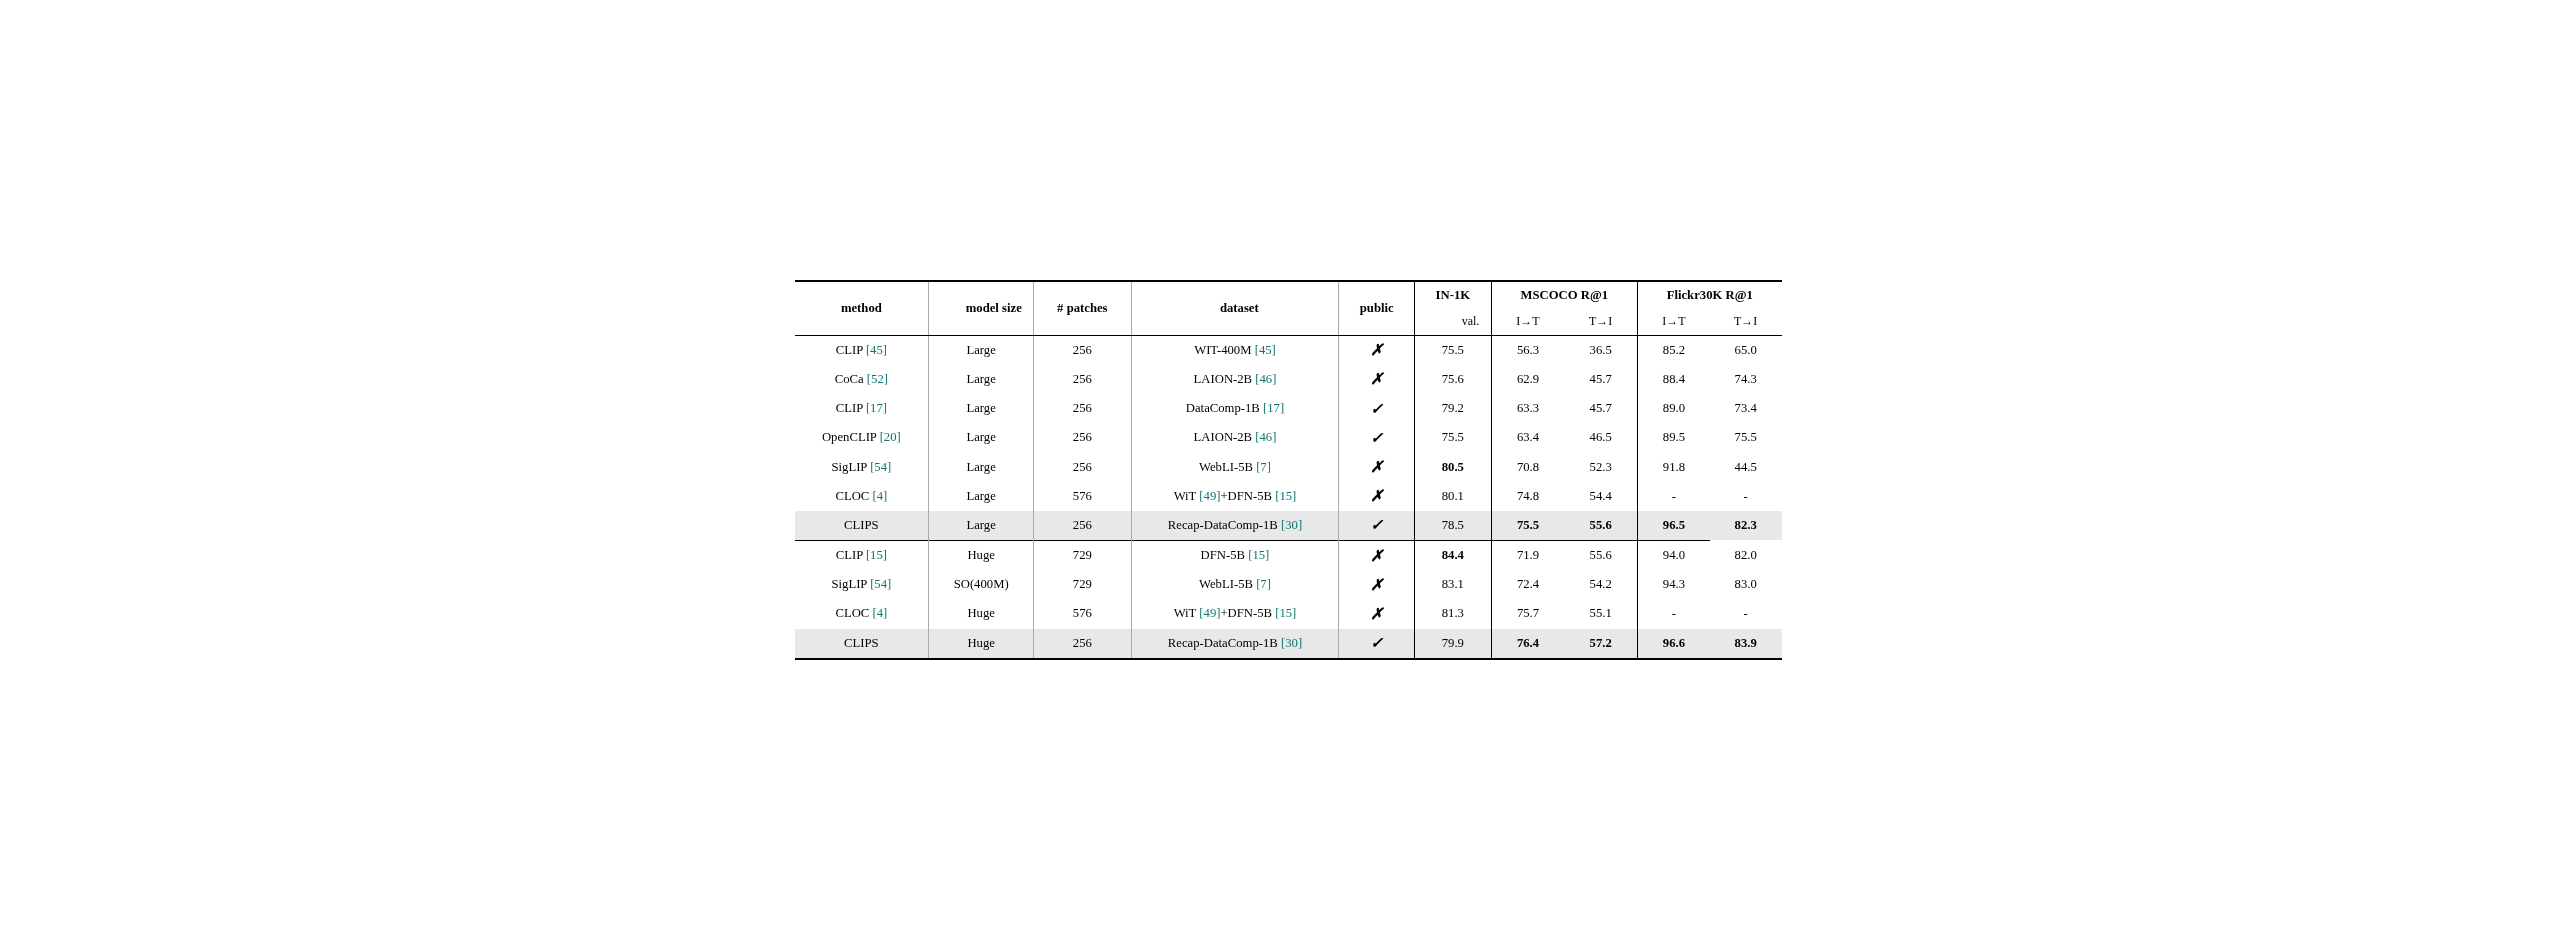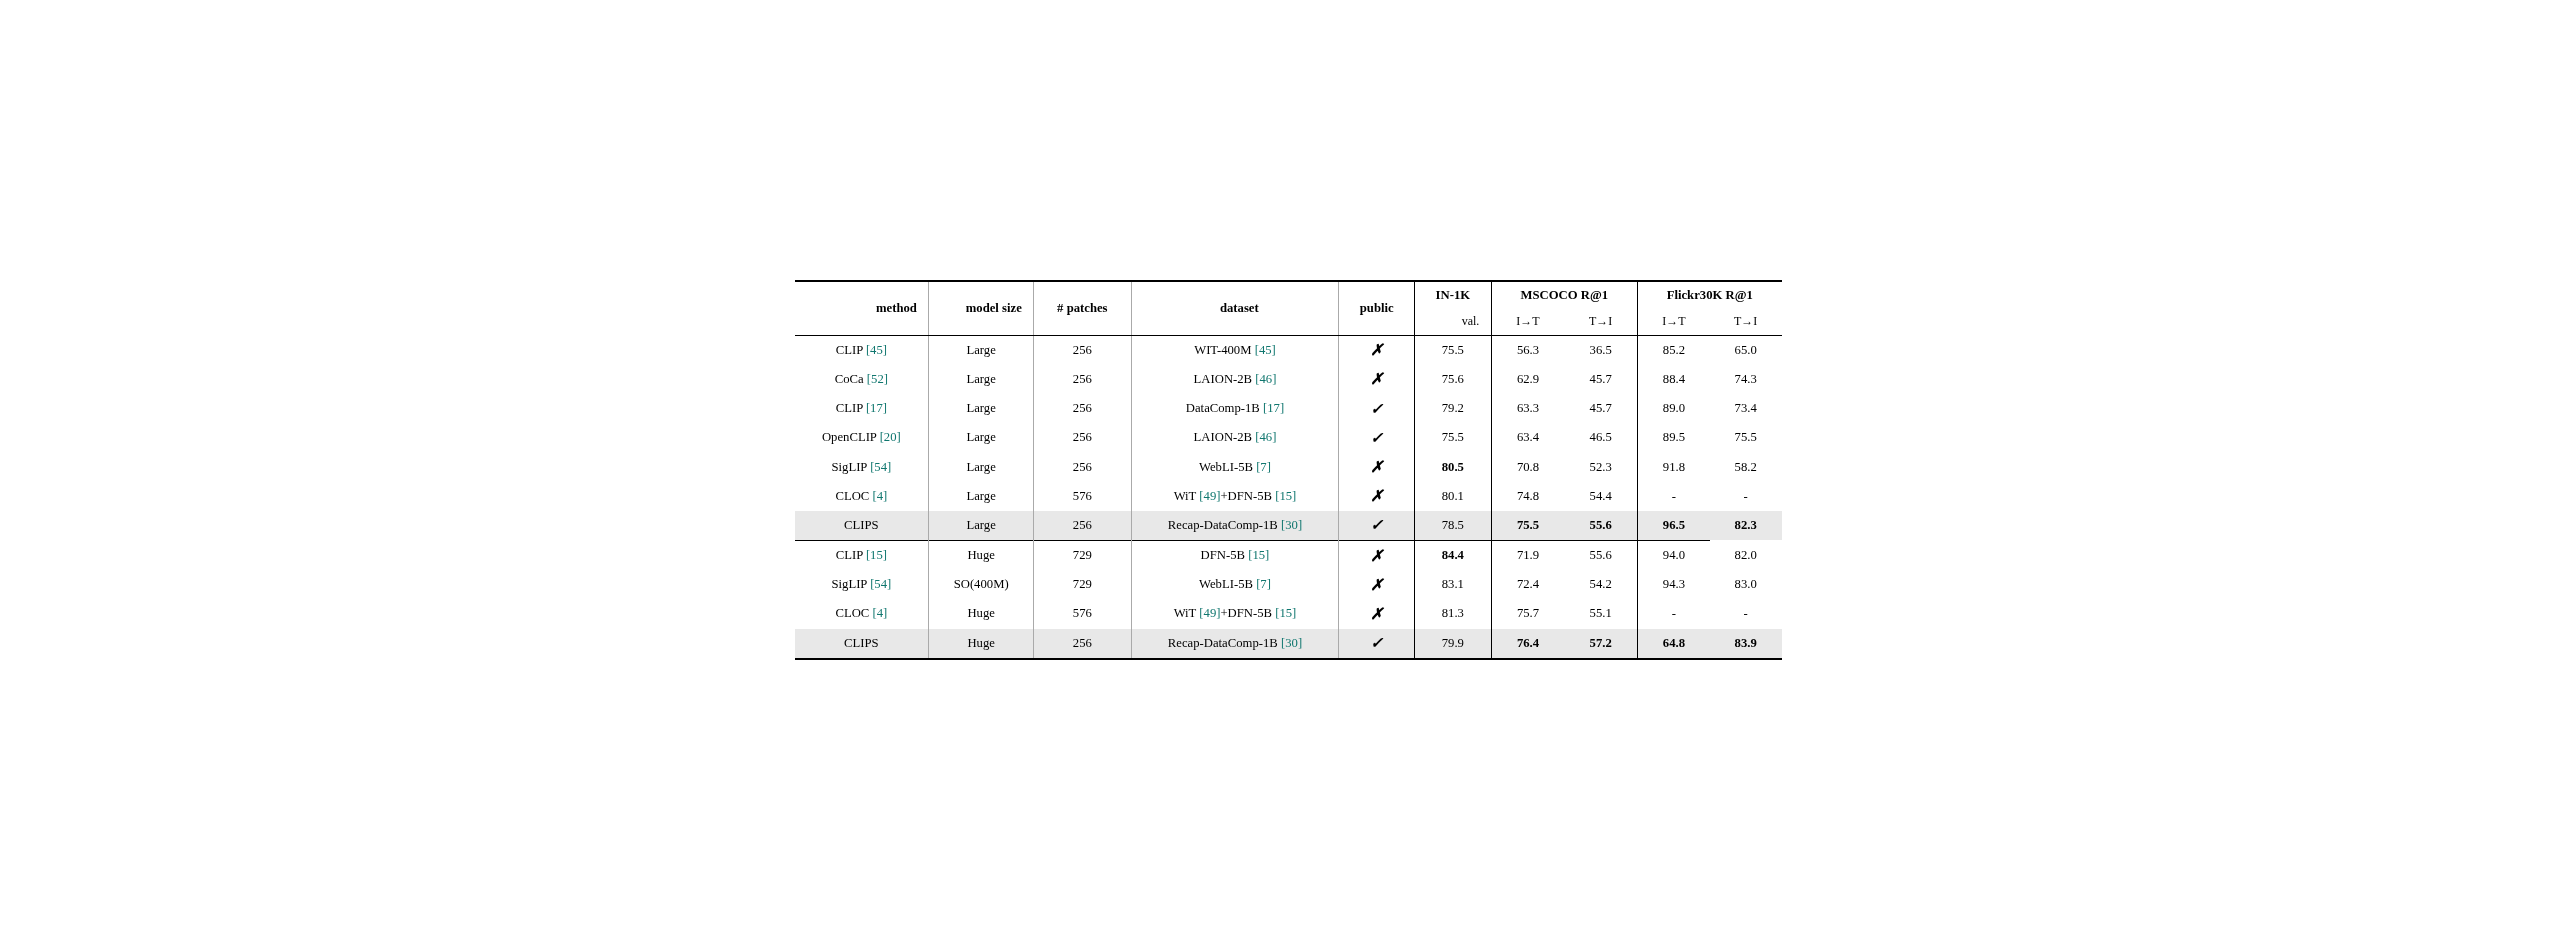--- a/index.html
+++ b/index.html
@@ -109,21 +109,21 @@
       border-right: 0.7px solid #000;
     }
   </style>
 </head>
 <body>
 
 <div class="table-container">
   <table>
     <thead>
       <tr>
-        <th class="method-col" rowspan="2" style="border-right:0.7px solid #aaa;text-align:right;">method</th>
+        <th class="method-col" rowspan="2" style="border-right:0.7px solid #aaa;">method</th>
         <th class="model-col" rowspan="2" style="border-right:0.7px solid #aaa;">model size</th>
         <th class="patches-col" rowspan="2" style="border-right:0.7px solid #aaa;"># patches</th>
         <th class="dataset-col" rowspan="2" style="border-right:0.7px solid #aaa;">dataset</th>
         <th class="public-col" rowspan="2" style="border-right:1.4px solid #000;">public</th>
         <th colspan="1" style="border-right:1.4px solid #000; border-left:0;">IN-1K</th>
         <th colspan="2" style="border-right:1.4px solid #000;">MSCOCO R@1</th>
         <th colspan="2">Flickr30K R@1</th>
       </tr>
       <tr>
         <th style="border-right:1.4px solid #000; font-weight:normal;text-align:right;">val.</th>
@@ -185,21 +185,21 @@
         <tr>
           <td class="method-cell" style="border-right: 0.7px solid rgb(170, 170, 170);">SigLIP <span class="ref">[54]</span></td>
           <td style="border-right: 0.7px solid rgb(170, 170, 170);">Large</td>
           <td style="border-right: 0.7px solid rgb(170, 170, 170);">256</td>
           <td style="border-right: 0.7px solid rgb(170, 170, 170);">WebLI-5B <span class="ref">[7]</span></td>
           <td style="border-right: 1.4px solid rgb(0, 0, 0);"><span class="x-mark">✗</span></td>
           <td style="border-right: 1.4px solid rgb(0, 0, 0);"><b>80.5</b></td>
           <td>70.8</td>
           <td style="border-right: 1.4px solid rgb(0, 0, 0);">52.3</td>
           <td>91.8</td>
-          <td>58.2</td>
+          <td>44.5</td>
         </tr>
         <tr>
           <td class="method-cell" style="border-right: 0.7px solid rgb(170, 170, 170);">CLOC <span class="ref">[4]</span></td>
           <td style="border-right: 0.7px solid rgb(170, 170, 170);">Large</td>
           <td style="border-right: 0.7px solid rgb(170, 170, 170);">576</td>
           <td style="border-right: 0.7px solid rgb(170, 170, 170);">WiT <span class="ref">[49]</span>+DFN-5B <span class="ref">[15]</span></td>
           <td style="border-right: 1.4px solid rgb(0, 0, 0);"><span class="x-mark">✗</span></td>
           <td style="border-right: 1.4px solid rgb(0, 0, 0);">80.1</td>
           <td>74.8</td>
           <td style="border-right: 1.4px solid rgb(0, 0, 0);">54.4</td>
@@ -267,19 +267,19 @@
         </tr>
         <tr class="clips-row">
           <td class="method-cell" style="border-right: 0.7px solid rgb(170, 170, 170);"><span class="small-caps">CLIPS</span></td>
           <td style="border-right: 0.7px solid rgb(170, 170, 170);">Huge</td>
           <td style="border-right: 0.7px solid rgb(170, 170, 170);">256</td>
           <td style="border-right: 0.7px solid rgb(170, 170, 170);">Recap-DataComp-1B <span class="ref">[30]</span></td>
           <td style="border-right: 1.4px solid rgb(0, 0, 0);"><span class="check-mark">✓</span></td>
           <td style="border-right: 1.4px solid rgb(0, 0, 0);">79.9</td>
           <td><b>76.4</b></td>
           <td style="border-right: 1.4px solid rgb(0, 0, 0);"><b>57.2</b></td>
-          <td><b>64.8</b></td>
+          <td><b>96.6</b></td>
           <td><b>83.9</b></td>
         </tr>
       </tbody>
   </table>
 </div>
 
 
 </body></html>

